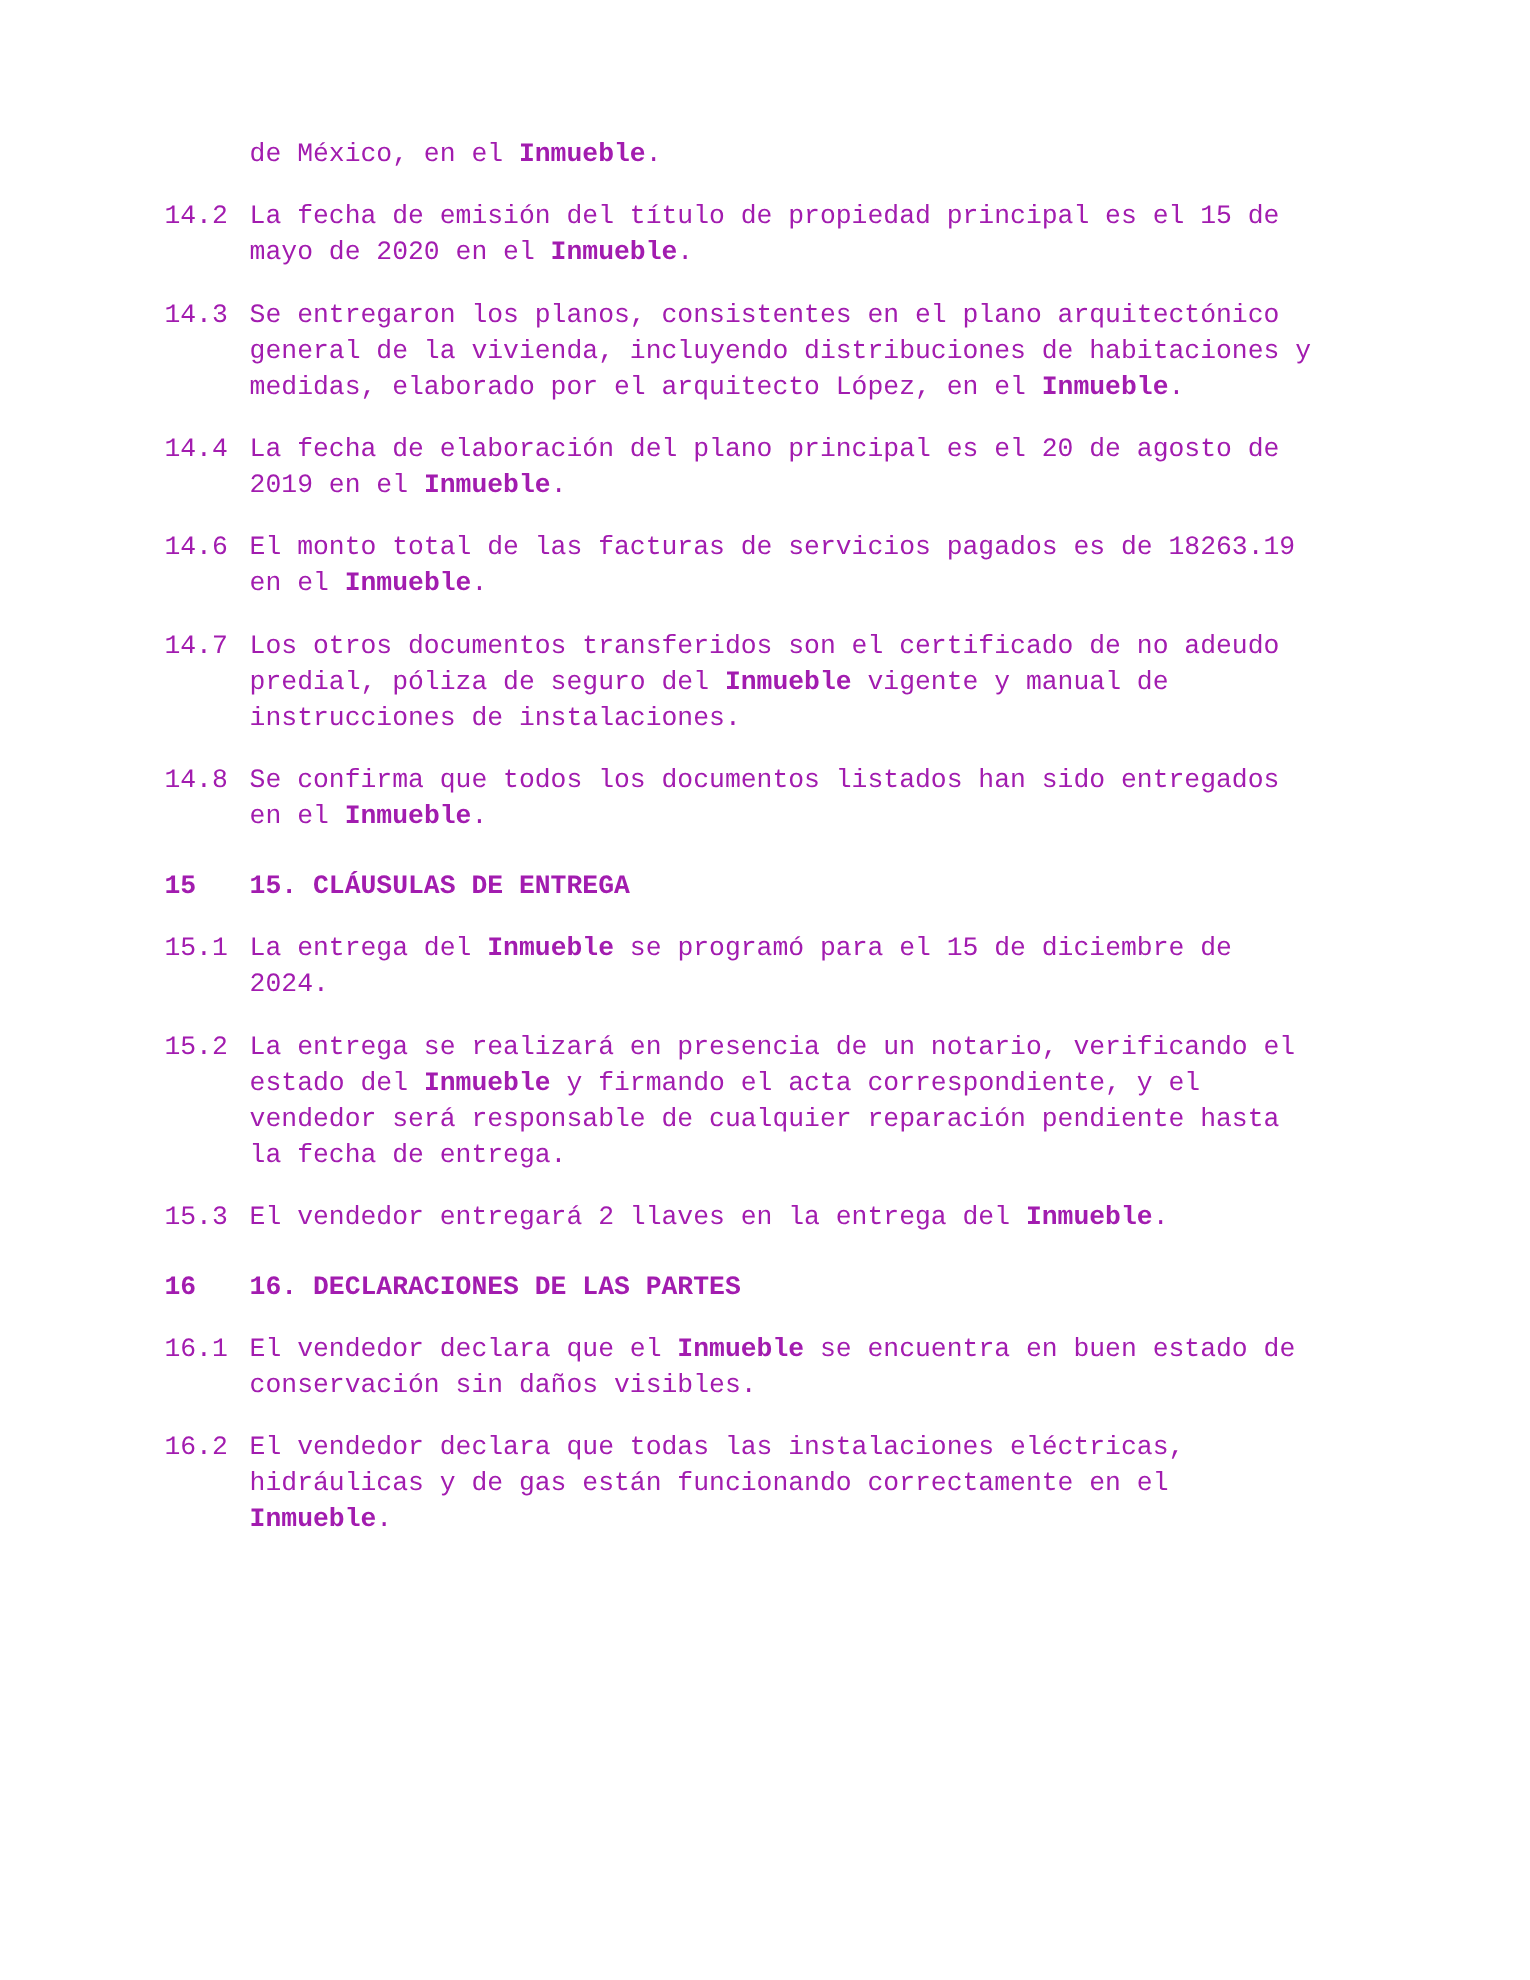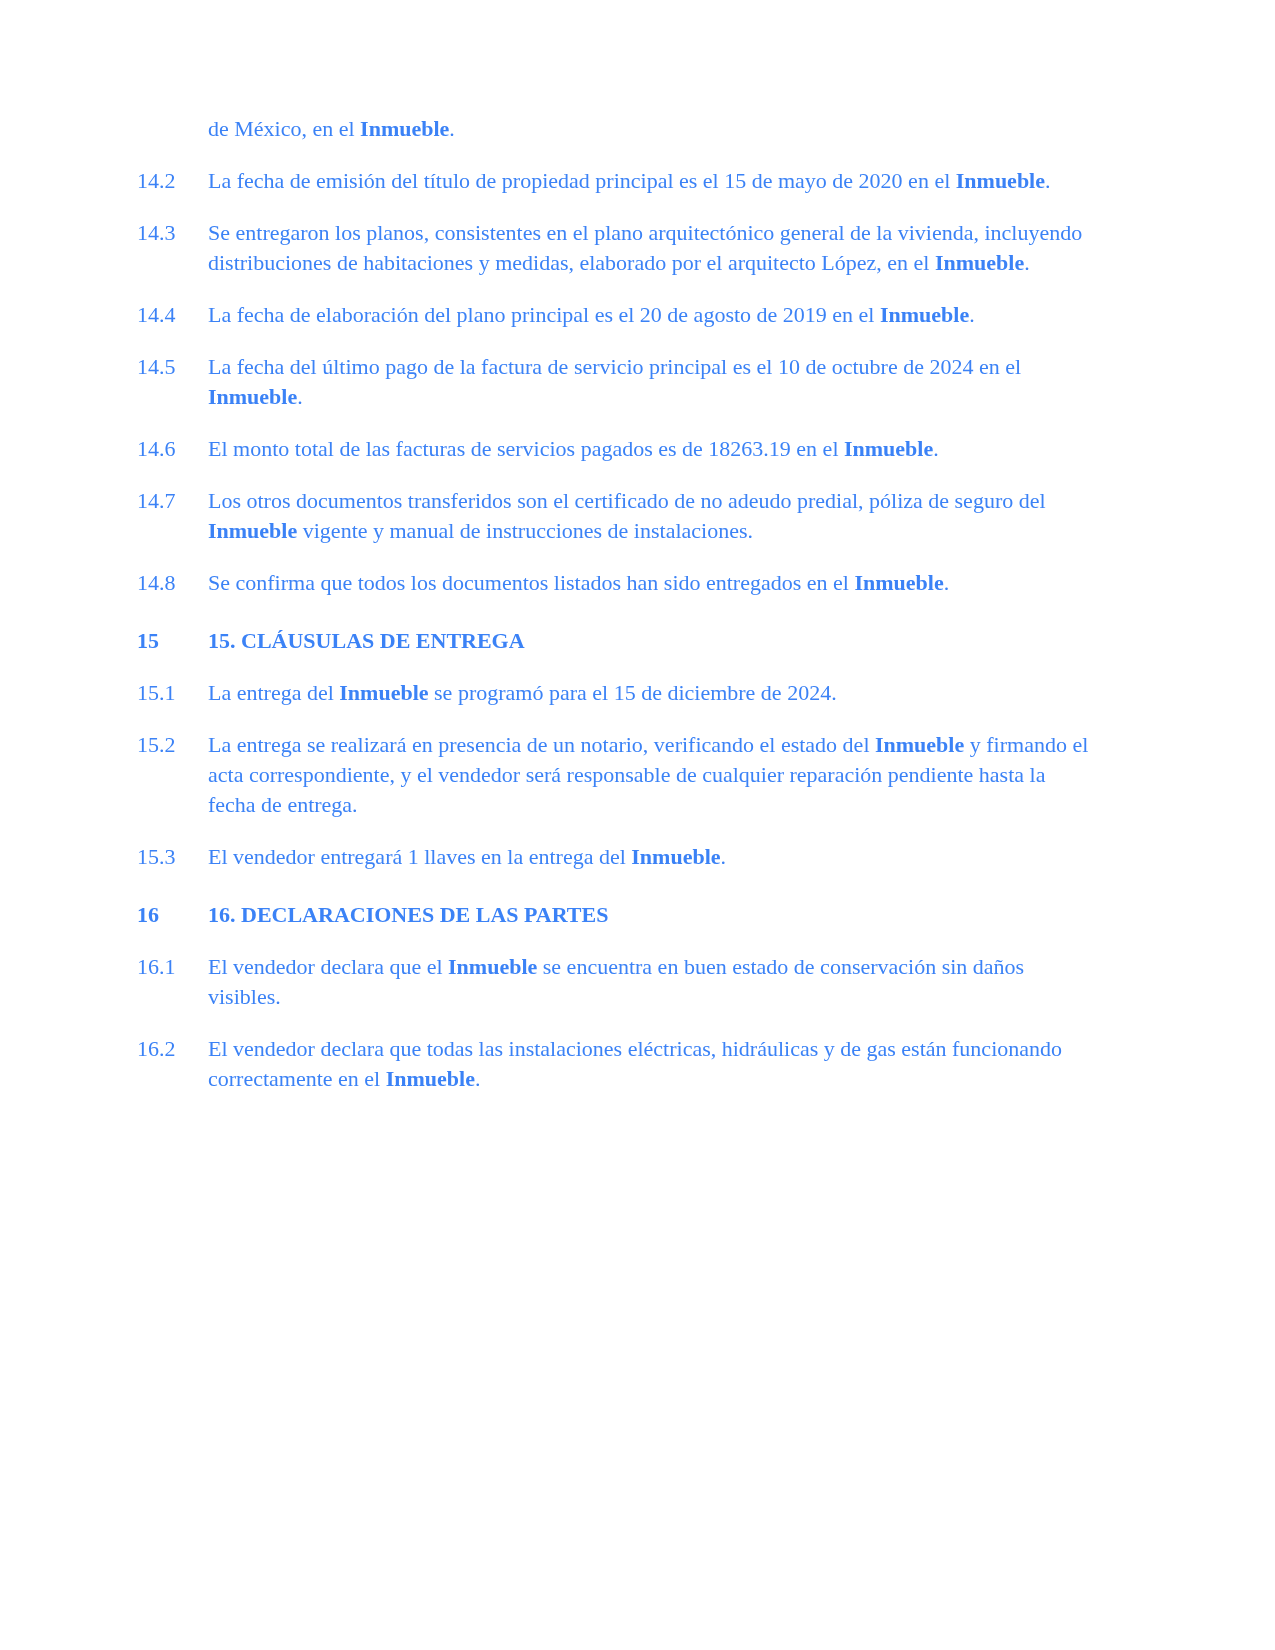--- a/index.html
+++ b/index.html
@@ -6,24 +6,24 @@
     margin: 0;
     padding: 0;
     background: #ffffff;
   }
   .page {
     position: relative;
     width: 1275px;
     height: 1650px;
     background: #ffffff;
     overflow: hidden;
-    font-family: Liberation Serif, serif;
+    font-family: Liberation Mono, monospace;
     font-size: 22px;
     line-height: 30px;
-    color: #3b82f6;
+    color: #a21caf;
   }
   .doc {
     position: absolute;
     left: 137px;
     top: 114px;
     width: 961px;
   }
   .row {
     display: flex;
     align-items: flex-start;
@@ -65,24 +65,20 @@
       </div>
       <div class="row">
         <div class="num">14.3</div>
         <div class="txt"><span>Se entregaron los planos, consistentes en el plano arquitectónico general de la vivienda, incluyendo distribuciones de habitaciones y medidas, elaborado por el arquitecto López, en el </span><b>Inmueble</b><span>.</span></div>
       </div>
       <div class="row">
         <div class="num">14.4</div>
         <div class="txt"><span>La fecha de elaboración del plano principal es el 20 de agosto de 2019 en el </span><b>Inmueble</b><span>.</span></div>
       </div>
       <div class="row">
-        <div class="num">14.5</div>
-        <div class="txt"><span>La fecha del último pago de la factura de servicio principal es el 10 de octubre de 2024 en el </span><b>Inmueble</b><span>.</span></div>
-      </div>
-      <div class="row">
         <div class="num">14.6</div>
         <div class="txt"><span>El monto total de las facturas de servicios pagados es de 18263.19 en el </span><b>Inmueble</b><span>.</span></div>
       </div>
       <div class="row">
         <div class="num">14.7</div>
         <div class="txt"><span>Los otros documentos transferidos son el certificado de no adeudo predial, póliza de seguro del </span><b>Inmueble</b><span> vigente y manual de instrucciones de instalaciones.</span></div>
       </div>
       <div class="row">
         <div class="num">14.8</div>
         <div class="txt"><span>Se confirma que todos los documentos listados han sido entregados en el </span><b>Inmueble</b><span>.</span></div>
@@ -94,21 +90,21 @@
       <div class="row">
         <div class="num">15.1</div>
         <div class="txt"><span>La entrega del </span><b>Inmueble</b><span> se programó para el 15 de diciembre de 2024.</span></div>
       </div>
       <div class="row">
         <div class="num">15.2</div>
         <div class="txt"><span>La entrega se realizará en presencia de un notario, verificando el estado del </span><b>Inmueble</b><span> y firmando el acta correspondiente, y el vendedor será responsable de cualquier reparación pendiente hasta la fecha de entrega.</span></div>
       </div>
       <div class="row">
         <div class="num">15.3</div>
-        <div class="txt"><span>El vendedor entregará 1 llaves en la entrega del </span><b>Inmueble</b><span>.</span></div>
+        <div class="txt"><span>El vendedor entregará 2 llaves en la entrega del </span><b>Inmueble</b><span>.</span></div>
       </div>
       <div class="row heading">
         <div class="num">16</div>
         <div class="txt">16. DECLARACIONES DE LAS PARTES</div>
       </div>
       <div class="row">
         <div class="num">16.1</div>
         <div class="txt"><span>El vendedor declara que el </span><b>Inmueble</b><span> se encuentra en buen estado de conservación sin daños visibles.</span></div>
       </div>
       <div class="row">

